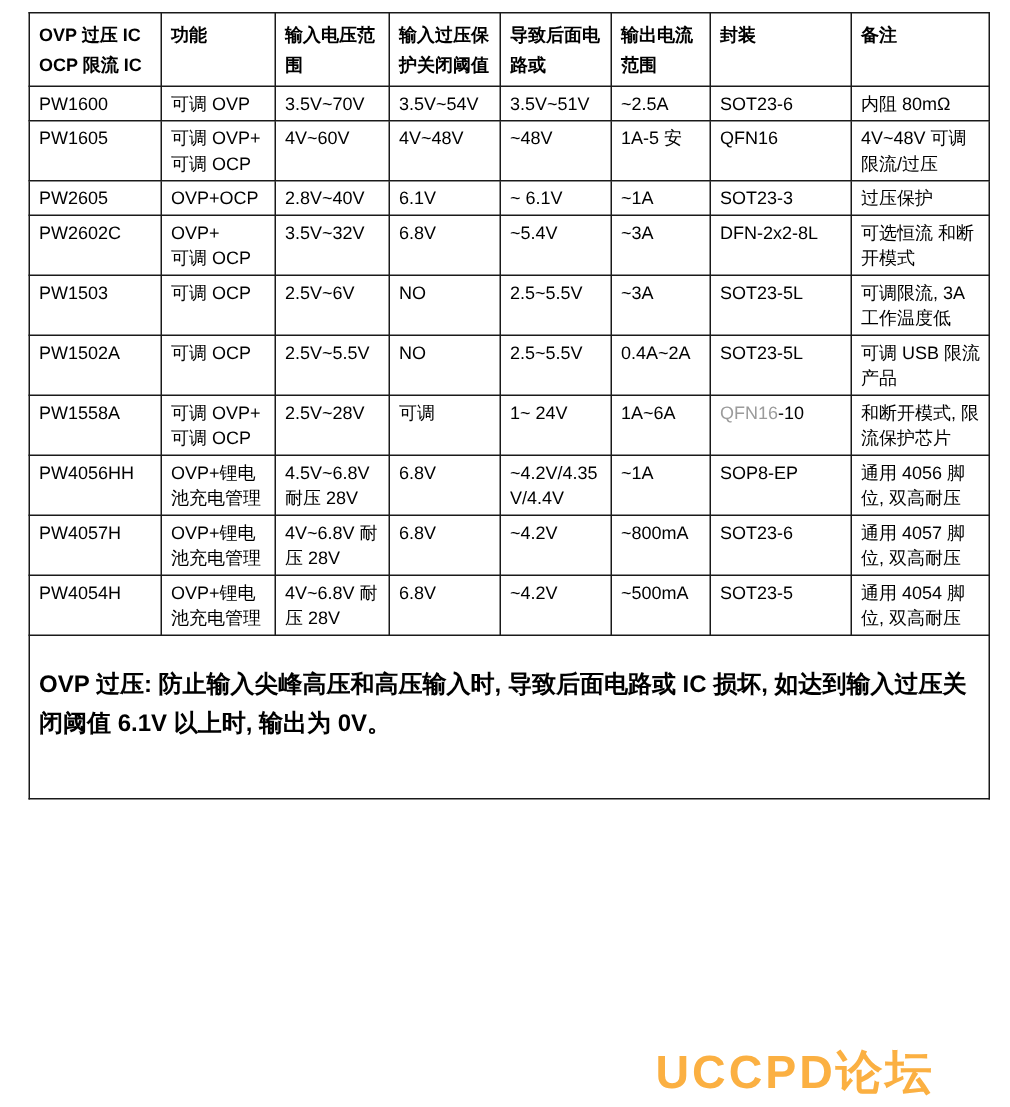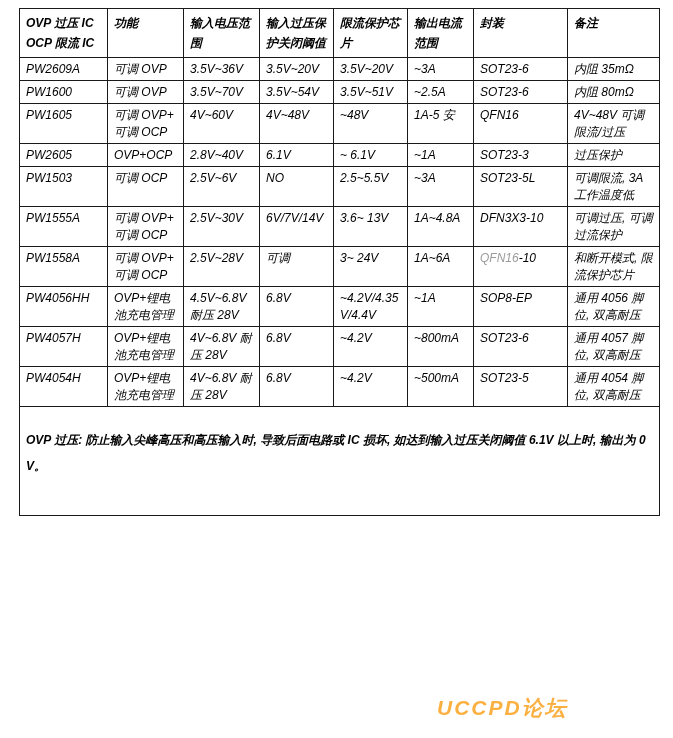--- a/index.html
+++ b/index.html
@@ -8,21 +8,20 @@
     background: #ffffff;
     width: 673px;
     height: 738px;
     overflow: hidden;
     font-family: "Liberation Sans", "DejaVu Sans", sans-serif;
   }
   .page {
     position: relative;
     width: 673px;
     height: 738px;
-    font-style: italic;
   }
   table.spec {
     position: absolute;
     left: 19px;
     top: 8px;
     width: 640px;
     border-collapse: collapse;
     table-layout: fixed;
     background: #ffffff;
   }
@@ -46,30 +45,30 @@
   table.spec td {
     font-weight: normal;
     line-height: 17px;
   }
   td.notes-cell {
     padding: 7px 8px 6px 8px;
     white-space: normal;
   }
   .note-line {
     font-weight: bold;
-    font-size: 12px;
+    font-size: 16px;
     line-height: 26px;
     margin: 0;
   }
   .muted { color: #9b9b9b; }
   .watermark {
     position: absolute;
     left: 437px;
     top: 694px;
-    font-size: 21px;
+    font-size: 31px;
     font-weight: bold;
     letter-spacing: 2px;
     color: #fbb042;
     mix-blend-mode: multiply;
     z-index: 5;
     white-space: nowrap;
   }
 </style>
 </head>
 <body>
@@ -87,37 +86,27 @@
         <col style="width:94px">
         <col style="width:92px">
     </colgroup>
     <thead>
       <tr>
         <th>OVP 过压 IC
 OCP 限流 IC</th>
         <th>功能</th>
         <th>输入电压范围</th>
         <th>输入过压保护关闭阈值</th>
-        <th>限流保护芯片</th>
+        <th>导致后面电路或</th>
         <th>输出电流范围</th>
         <th>封装</th>
         <th>备注</th>
       </tr>
     </thead>
     <tbody>
-      <tr>
-        <td>PW2609A</td>
-        <td>可调 OVP</td>
-        <td>3.5V~36V</td>
-        <td>3.5V~20V</td>
-        <td>3.5V~20V</td>
-        <td>~3A</td>
-        <td>SOT23-6</td>
-        <td>内阻 35mΩ</td>
-      </tr>
       <tr>
         <td>PW1600</td>
         <td>可调 OVP</td>
         <td>3.5V~70V</td>
         <td>3.5V~54V</td>
         <td>3.5V~51V</td>
         <td>~2.5A</td>
         <td>SOT23-6</td>
         <td>内阻 80mΩ</td>
       </tr>
@@ -136,47 +125,57 @@
         <td>PW2605</td>
         <td>OVP+OCP</td>
         <td>2.8V~40V</td>
         <td>6.1V</td>
         <td>~ 6.1V</td>
         <td>~1A</td>
         <td>SOT23-3</td>
         <td>过压保护</td>
       </tr>
       <tr>
+        <td>PW2602C</td>
+        <td>OVP+
+可调 OCP</td>
+        <td>3.5V~32V</td>
+        <td>6.8V</td>
+        <td>~5.4V</td>
+        <td>~3A</td>
+        <td>DFN-2x2-8L</td>
+        <td>可选恒流 和断开模式</td>
+      </tr>
+      <tr>
         <td>PW1503</td>
         <td>可调 OCP</td>
         <td>2.5V~6V</td>
         <td>NO</td>
         <td>2.5~5.5V</td>
         <td>~3A</td>
         <td>SOT23-5L</td>
         <td>可调限流, 3A 工作温度低</td>
       </tr>
       <tr>
-        <td>PW1555A</td>
-        <td>可调 OVP+
-可调 OCP</td>
-        <td>2.5V~30V</td>
-        <td>6V/7V/14V</td>
-        <td>3.6~ 13V</td>
-        <td>1A~4.8A</td>
-        <td>DFN3X3-10</td>
-        <td>可调过压, 可调过流保护</td>
+        <td>PW1502A</td>
+        <td>可调 OCP</td>
+        <td>2.5V~5.5V</td>
+        <td>NO</td>
+        <td>2.5~5.5V</td>
+        <td>0.4A~2A</td>
+        <td>SOT23-5L</td>
+        <td>可调 USB 限流产品</td>
       </tr>
       <tr>
         <td>PW1558A</td>
         <td>可调 OVP+
 可调 OCP</td>
         <td>2.5V~28V</td>
         <td>可调</td>
-        <td>3~ 24V</td>
+        <td>1~ 24V</td>
         <td>1A~6A</td>
         <td><span class="muted">QFN16</span><span>-10</span></td>
         <td>和断开模式, 限流保护芯片</td>
       </tr>
       <tr>
         <td>PW4056HH</td>
         <td>OVP+锂电池充电管理</td>
         <td>4.5V~6.8V 耐压 28V</td>
         <td>6.8V</td>
         <td>~4.2V/4.35V/4.4V</td>

